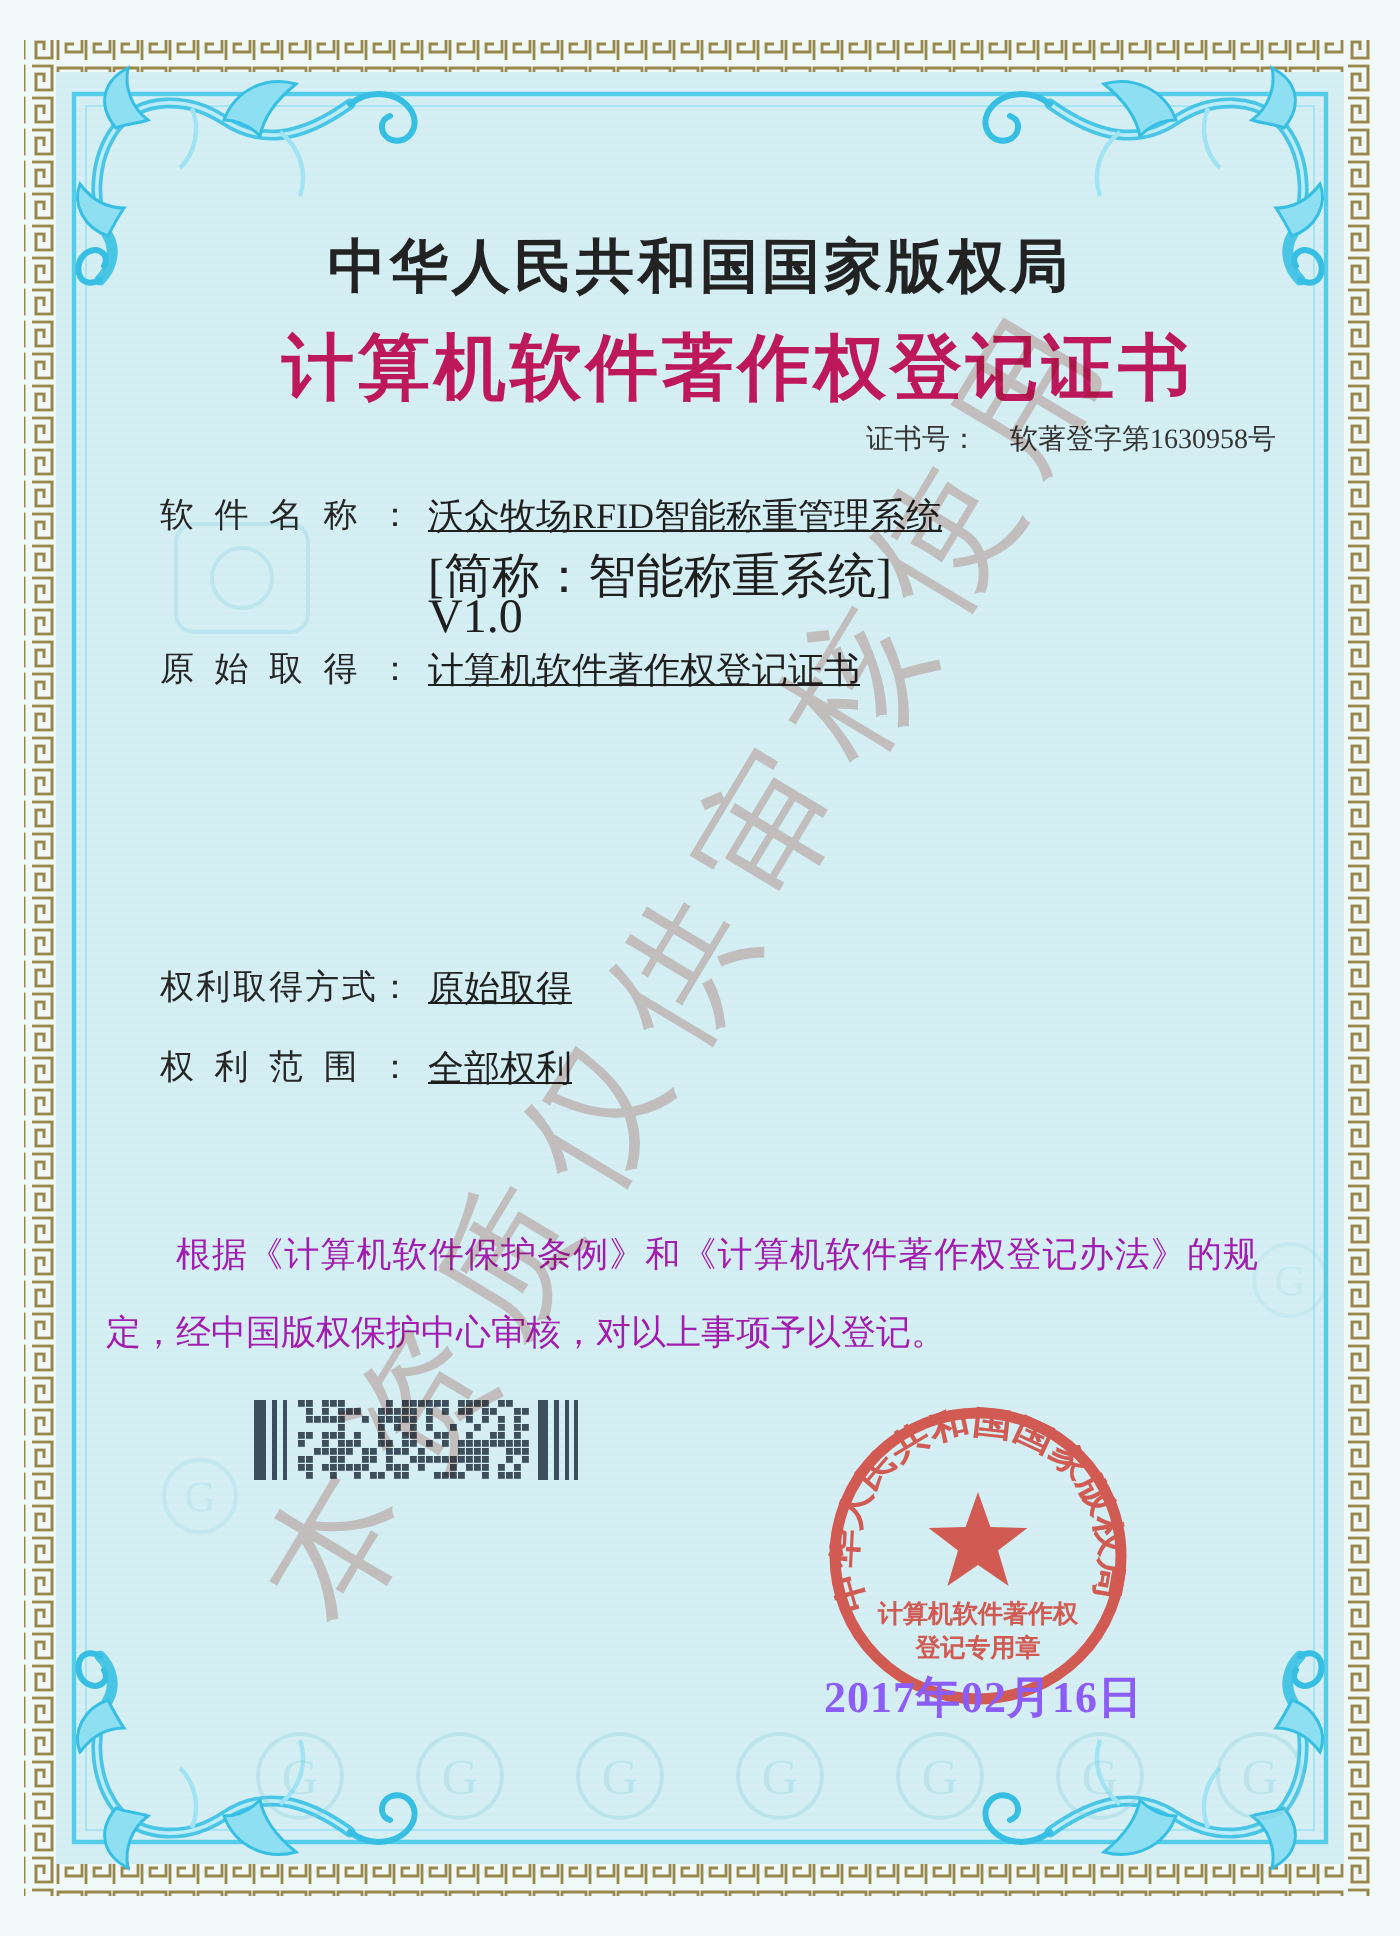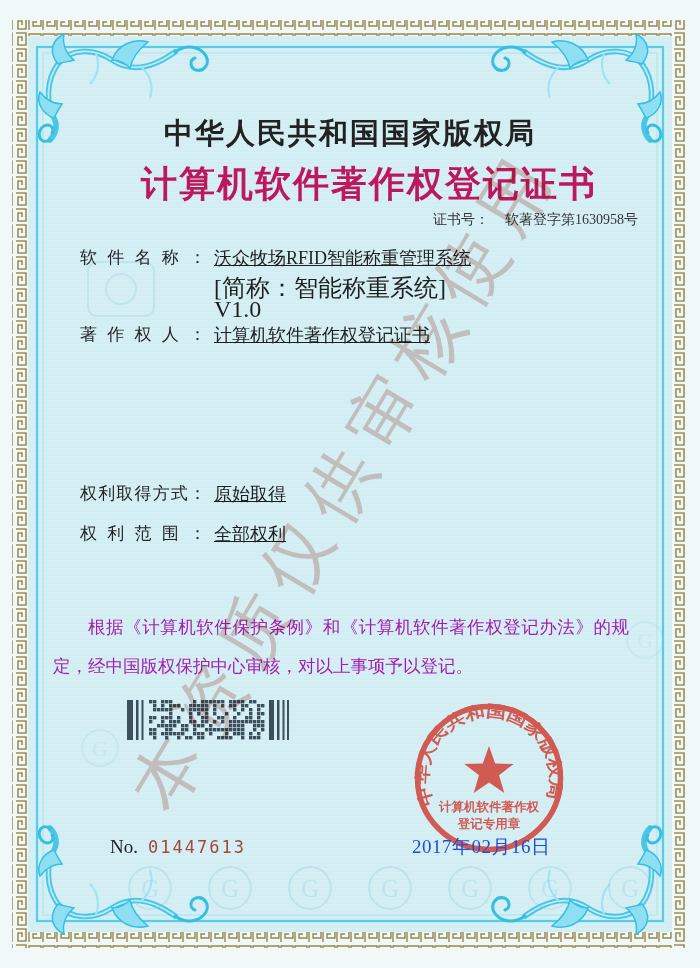--- a/index.html
+++ b/index.html
@@ -31,21 +31,21 @@
     font-size:17.5px;line-height:39px;text-align:justify;text-indent:2em;color:#a21caf;}
   svg.barcode{position:absolute;left:127px;top:700px;z-index:2;}
   .watermark{
     position:absolute;left:345px;top:480px;z-index:4;white-space:nowrap;
     transform:translate(-50%,-50%) rotate(-59deg);
     font-size:70px;letter-spacing:14px;font-weight:400;
     mix-blend-mode:multiply;pointer-events:none;
   }
   svg.seal{position:absolute;left:370px;top:692px;z-index:5;}
   .seal-date{position:absolute;left:412px;top:834px;z-index:6;
-    font-size:19px;font-weight:400;letter-spacing:.5px;color:#1d4ed8;}
+    font-size:22px;font-weight:700;letter-spacing:.5px;color:#8b5cf6;}
   .serial{position:absolute;left:110px;top:836px;z-index:6;font-size:19px;color:#222;}
   .serial .num{margin-left:10px;letter-spacing:2px;color:#a3493d;
     font-family:"DejaVu Sans Mono","Liberation Mono",monospace;font-size:17px;}
 </style>
 </head>
 <body>
 
 <div class="page">
 
   <div class="paper-texture"></div>
@@ -121,21 +121,21 @@
       <span>证书号：</span><span class="no">软著登字第1630958号</span>
     </div>
 
     <div class="row" style="top:246px">
       <span class="lbl">软件名称：</span><span class="val">沃众牧场RFID智能称重管理系统</span>
     </div>
     <div class="val2" style="top:272px">[简称：智能称重系统]</div>
     <div class="val2" style="top:296px">V1.0</div>
 
     <div class="row" style="top:323px">
-      <span class="lbl">著作权人：</span><span class="val">计算机软件著作权登记证书</span>
+      <span class="lbl">原始取得：</span><span class="val">计算机软件著作权登记证书</span>
     </div>
 
 
 
     <div class="row" style="top:522px">
       <span class="lbl">权利范围：</span><span class="val">全部权利</span>
     </div>
 
     <div class="row" style="top:482px">
       <span class="lbl">权利取得方式：</span><span class="val">原始取得</span>
@@ -332,17 +332,14 @@
     <polygon fill="#d14a41" points="119,54 125.2,71.5 143.7,72 129,83.2 134.3,101 119,90.5 103.7,101 109,83.2 94.3,72 112.8,71.5"></polygon>
     <text font-size="16.5" font-weight="700" fill="#d14a41" font-family="Liberation Serif, DejaVu Serif, serif">
       <textPath href="#sealArc" startOffset="0" textLength="238" lengthAdjust="spacingAndGlyphs">中华人民共和国国家版权局</textPath>
     </text>
     <text x="119" y="119" text-anchor="middle" font-size="12.5" font-weight="700" fill="#d14a41" font-family="Liberation Serif, DejaVu Serif, serif">计算机软件著作权</text>
     <text x="119" y="136" text-anchor="middle" font-size="12.5" font-weight="700" fill="#d14a41" font-family="Liberation Serif, DejaVu Serif, serif">登记专用章</text>
   </svg>
 
   <div class="seal-date">2017年02月16日</div>
 
-  <div class="serial">
-    <span>No.</span><span class="num">01447613</span>
-  </div>
 
 </div>
 
 </body></html>

